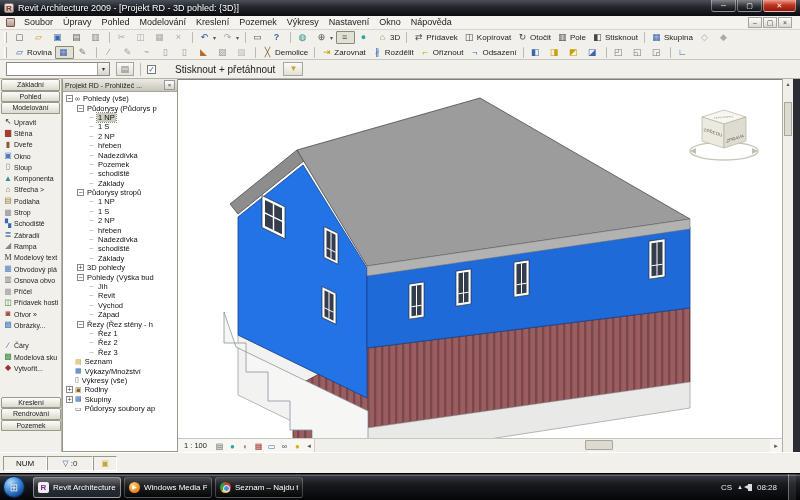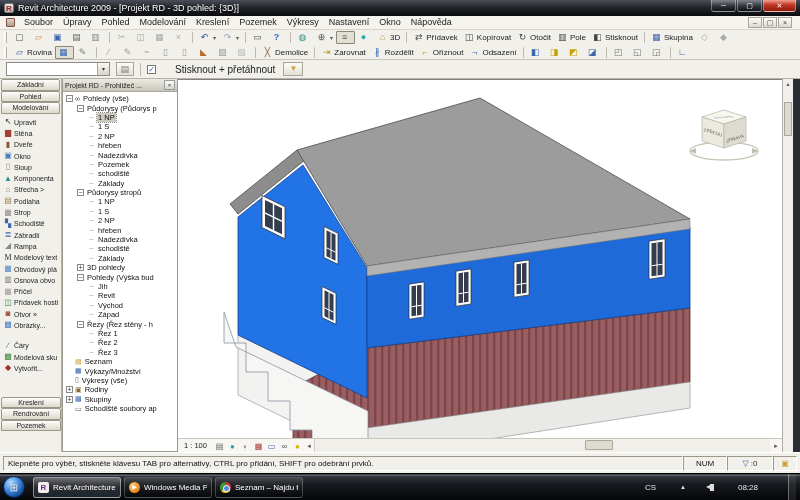--- a/index.html
+++ b/index.html
@@ -136,21 +136,21 @@
     display:flex;align-items:center;padding:0 4px;color:#fff;font-size:8px;}
   .taskbtn.active{background:linear-gradient(rgba(255,255,255,.30),rgba(255,255,255,.10) 50%,rgba(90,120,160,.25));border-color:rgba(255,255,255,.45);}
   .taskbtn .tl{white-space:nowrap;overflow:hidden;margin-left:4px;}
   .appic{width:11px;height:11px;border-radius:2px;flex:none;position:relative;}
   .appic.revit{background:#f2f0ee;color:#7a2a9a;font:bold 8px/11px "Liberation Sans",sans-serif;text-align:center;}
   .appic.revit::before{content:"R";}
   .appic.wmp{border-radius:50%;background:radial-gradient(circle at 35% 30%,#ffd27a,#e8821a 70%);color:#fff;font-size:6px;line-height:11px;text-align:center;}
   .appic.wmp::before{content:"▶";}
   .appic.chrome{border-radius:50%;background:conic-gradient(#d83a2a 0 33%,#f2c020 33% 63%,#3a9a3a 63% 100%);}
   .appic.chrome::before{content:"";position:absolute;left:3px;top:3px;width:5px;height:5px;border-radius:50%;background:#4a8ae8;border:1px solid #fff;}
-  #tray{margin-left:auto;display:flex;align-items:center;gap:24px;color:#e8e8e8;font-size:8px;padding-right:4px;}
+  #tray{margin-left:auto;display:flex;align-items:center;gap:5px;color:#e8e8e8;font-size:8px;padding-right:4px;}
   #tray .up{font-size:6px;}
   .spk{width:4px;height:7px;background:#ddd;position:relative;}
   .spk::before{content:"";position:absolute;left:-4px;top:1px;border-top:2px solid transparent;border-bottom:2px solid transparent;border-right:4px solid #ddd;}
   #showdesk{width:8px;height:27px;border-left:1px solid rgba(255,255,255,.35);background:rgba(255,255,255,.08);margin-left:6px;}
 </style>
 </head>
 <body>
 
 <div id="app">
 
@@ -726,21 +726,21 @@
             <span class="tlab">Rodiny</span>
           </div>
           <div class="trow" data-lv="0">
             <span class="tbox p"></span>
             <i class="tico grp"></i>
             <span class="tlab">Skupiny</span>
           </div>
           <div class="trow" data-lv="0">
             <span class="tbox x"></span>
             <i class="tico link"></i>
-            <span class="tlab">Schodiště soubory ap</span>
+            <span class="tlab">Půdorysy soubory ap</span>
           </div>
         </div>
     </div>
 
     <div id="canvas">
       <div id="drawing">
         <svg width="604" height="359" viewBox="0 0 604 359">
           <defs>
             <pattern id="sid" patternUnits="userSpaceOnUse" width="7" height="8">
               <rect width="7" height="8" style="fill:var(--siding-red)"></rect>
@@ -842,21 +842,20 @@
     </div>
 
     <div id="vscroll">
       <div class="arr">▴</div>
       <div id="vthumb"></div>
     </div>
     <div id="redge"></div>
   </div>
 
   <div id="statusbar">
-    <div id="shint" class="scell">Klepněte pro výběr, stiskněte klávesu TAB pro alternativy, CTRL pro přidání, SHIFT pro odebrání prvků.</div>
     <div id="snum" class="scell">NUM</div>
     <div id="sfilter" class="scell">
         <i>▽</i>
         <span>:0</span>
       </div>
     <div id="sicon" class="scell">▣</div>
   </div>
 
   <div id="taskbar">
     <div id="orb">⊞</div>

